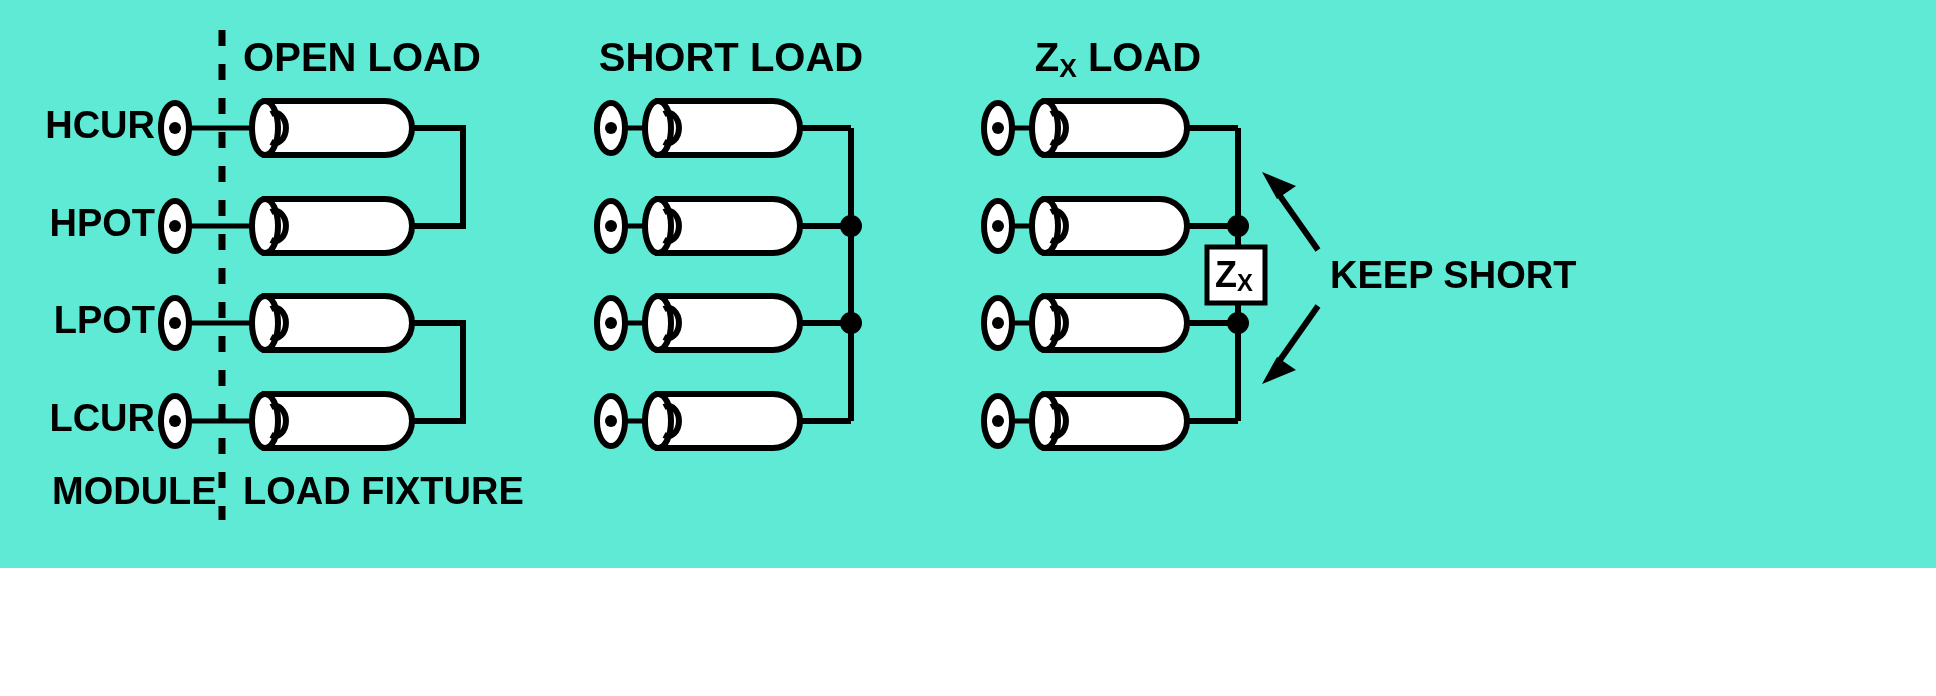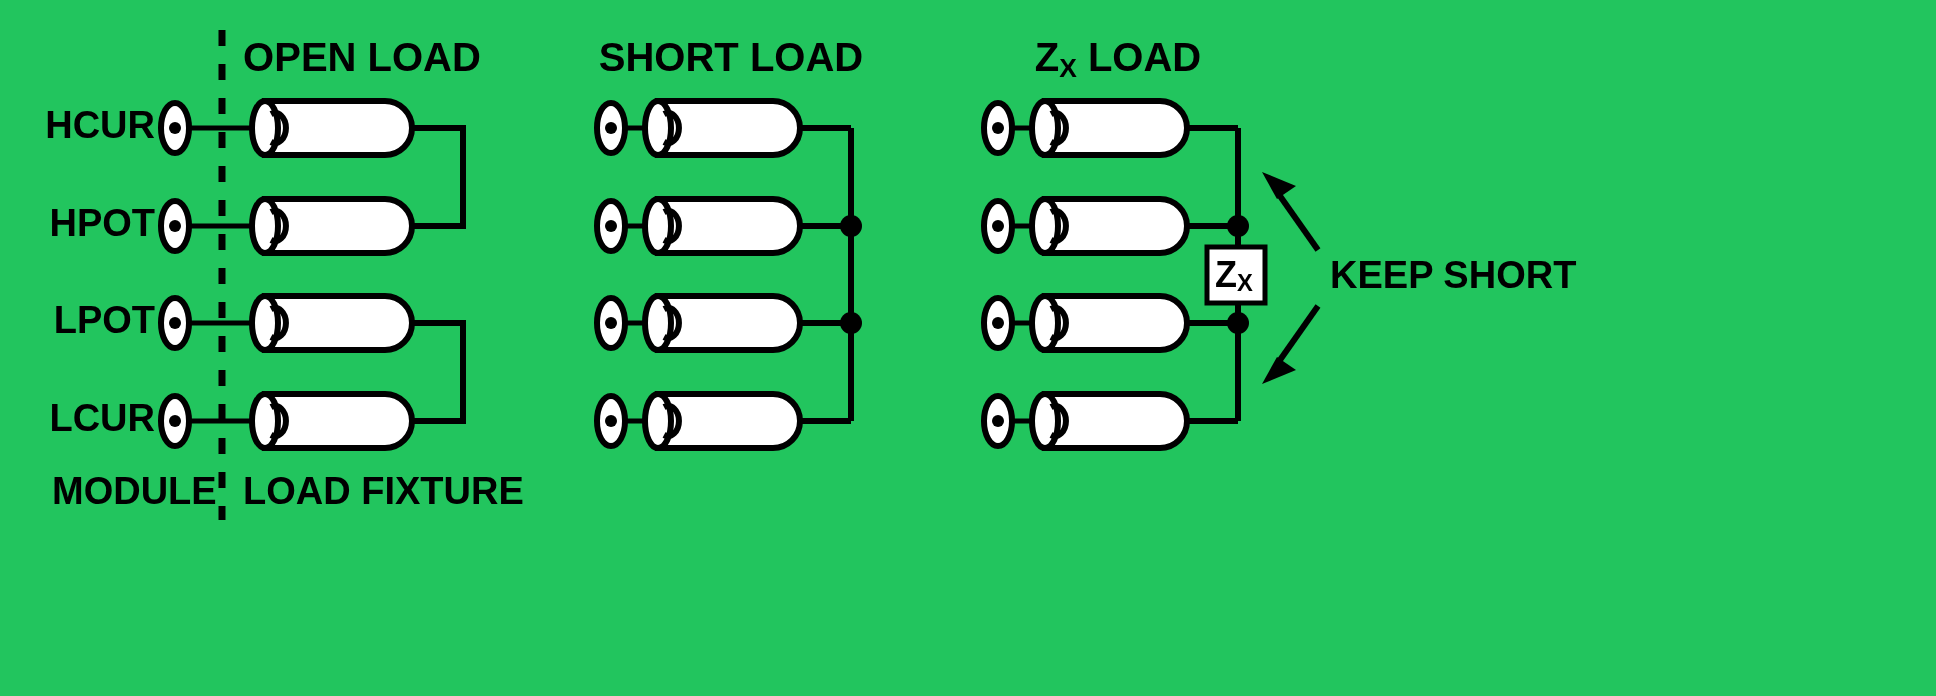--- a/index.html
+++ b/index.html
@@ -9,22 +9,22 @@
   }
   body {
     width: 1936px;
     height: 696px;
     font-family: "Liberation Sans", sans-serif;
     overflow: hidden;
   }
   #diagram-root {
     position: relative;
     width: 1936px;
-    height: 696px;
-    background: #22c55e;
+    height: 568px;
+    background: #5eead4;
   }
   svg#schematic {
     display: block;
     width: 1936px;
     height: 696px;
   }
   .dg-text {
     font-family: "Liberation Sans", sans-serif;
     font-weight: bold;
     fill: #000000;

